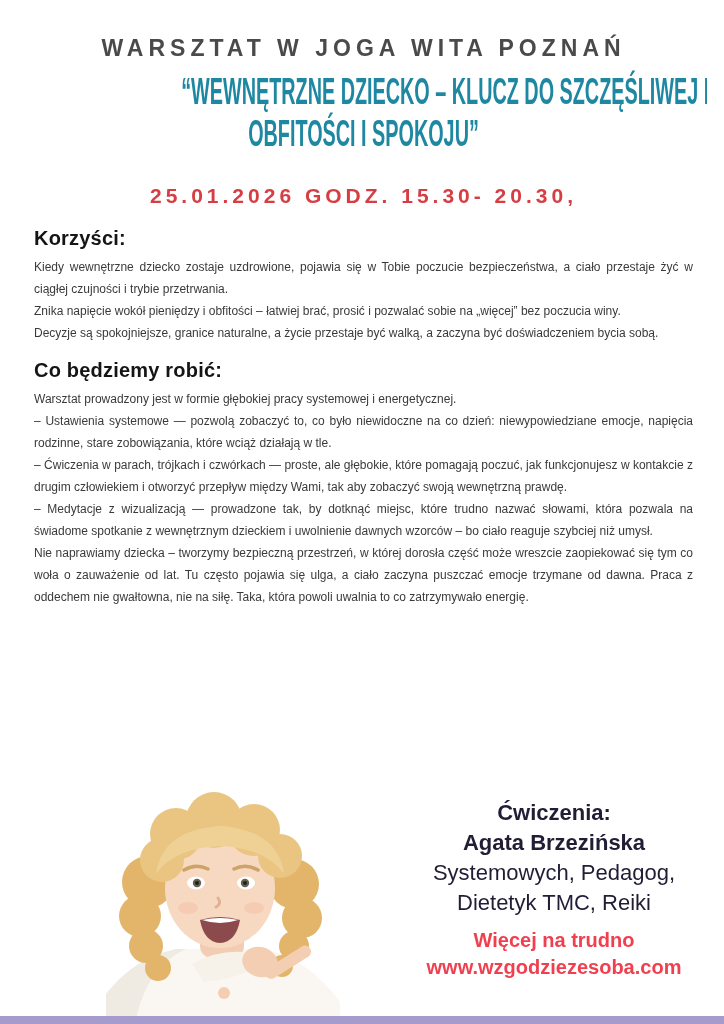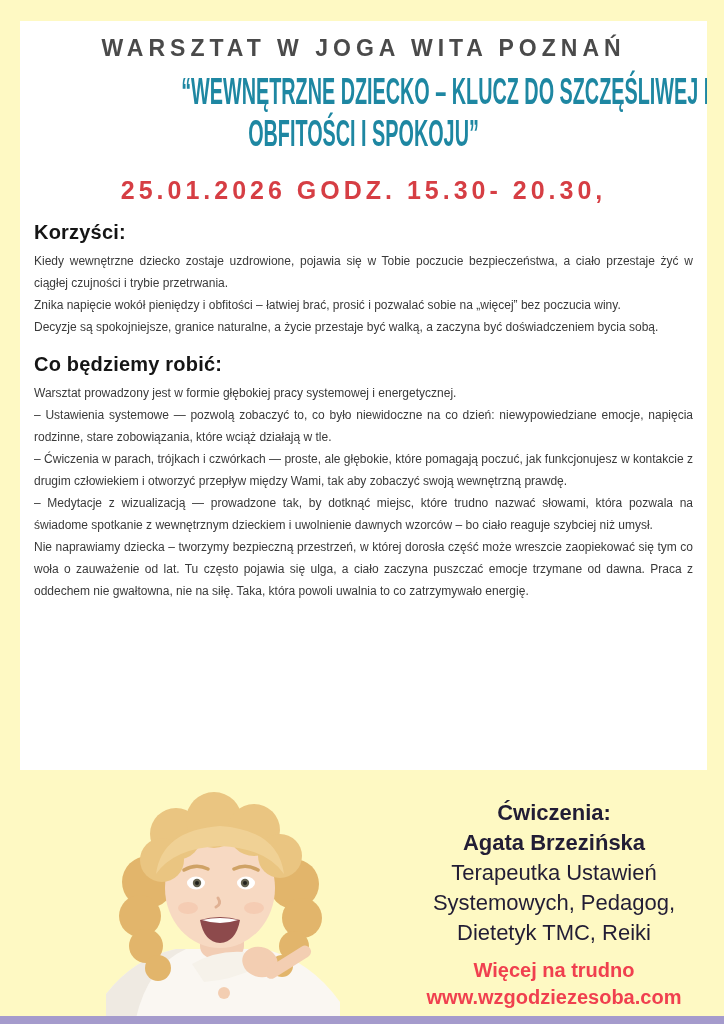--- a/index.html
+++ b/index.html
@@ -1,38 +1,38 @@
 <!DOCTYPE html>
 <html><head>
 <meta charset="utf-8">
 <style>
   html,body { margin:0; padding:0; background:#8f87b5; }
   .flyer {
     position:relative; width:724px; height:1024px; margin:0 auto;
-    background:#fef9c3; overflow:hidden;
+    background:#ffffff; overflow:hidden;
     font-family:"Liberation Sans", sans-serif;
   }
   .panel {
     position:absolute; left:20px; top:21px; width:687px; height:749px;
     background:#ffffff; box-sizing:border-box; padding:14px 12px 10px 12px;
     overflow:hidden;
   }
   .flyer-title {
     margin:0; text-align:center; color:#4a4a4a;
     font-size:23px; font-weight:bold; letter-spacing:5px; line-height:27px;
   }
   .teal-heading { margin-top:9px; color:#1e87a2; }
   .teal-line {
     white-space:nowrap; text-align:center; font-weight:bold;
     font-size:36px; line-height:42px; letter-spacing:0px;
     transform:scaleX(0.55); transform-origin:50% 50%;
   }
   .red-block {
-    margin-top:19px; text-align:center; color:#d63e44;
-    font-size:25px; font-weight:bold; letter-spacing:4px; line-height:32px;
+    margin-top:25px; text-align:center; color:#d63e44;
+    font-size:21px; font-weight:bold; letter-spacing:4px; line-height:32px;
   }
   .section-heading {
     margin:14px 0 6px 2px; color:#151515;
     font-size:20px; font-weight:bold; line-height:24px; letter-spacing:0.2px;
   }
   .body-par {
     margin:0; padding:0 2px; color:#3a3a3a;
     font-size:12px; line-height:22px; text-align:justify;
   }
   .footer-area { position:absolute; left:0; top:770px; width:724px; height:254px; }
@@ -131,21 +131,20 @@
 
       <path d="M96,178 Q120,164 148,166 L160,182 Q136,194 108,196 Z" fill="#f6f2ea"></path>
       <ellipse cx="164" cy="176" rx="18" ry="15" fill="#f3ceb2" transform="rotate(18 164 176)"></ellipse>
       <rect x="118" y="184" width="52" height="12" rx="6" fill="#f3ceb2" transform="rotate(148 170 190)"></rect>
       <circle cx="128" cy="207" r="6" fill="#f3ceb2"></circle>
     </svg>
 
     <div class="presenter">
       <div class="presenter-label">Ćwiczenia:</div>
       <div class="presenter-name">Agata Brzezińska</div>
-      <div class="presenter-title">Terapeutka Ustawień</div>
       <div class="presenter-title">Systemowych, Pedagog,</div>
       <div class="presenter-title">Dietetyk TMC, Reiki</div>
       <div class="website-block">
         <div>Więcej na trudno</div>
         <div>www.wzgodziezesoba.com</div>
       </div>
     </div>
 
   </div>
 

